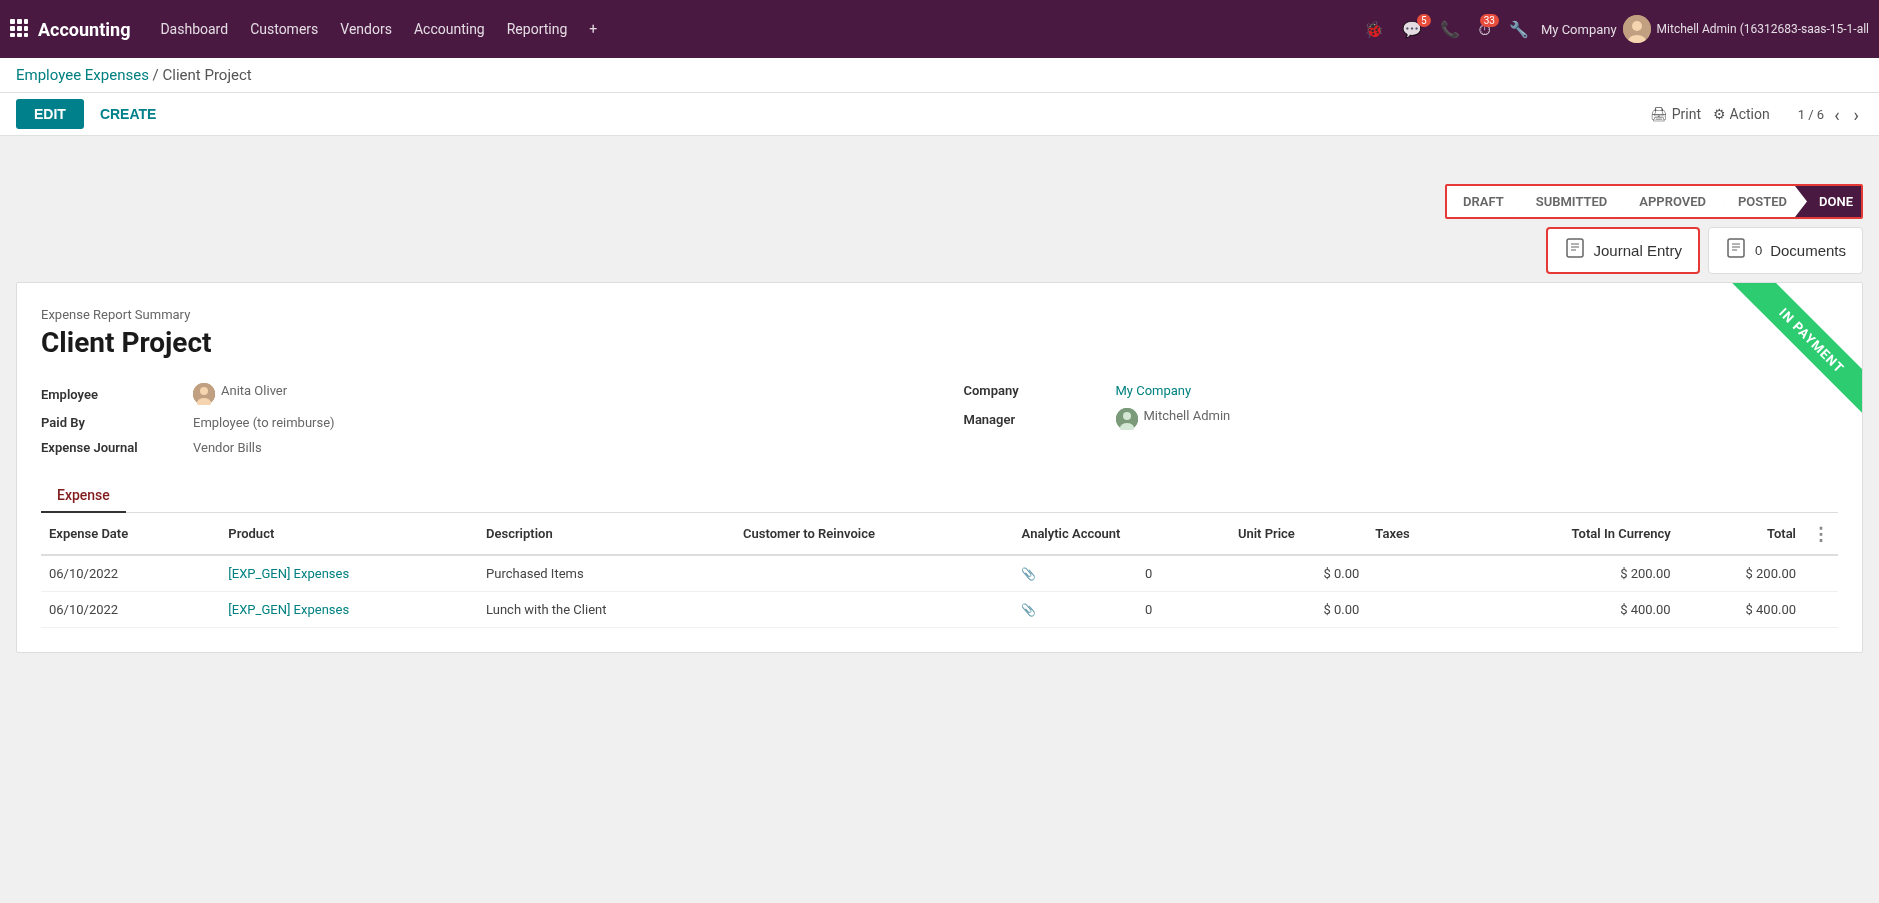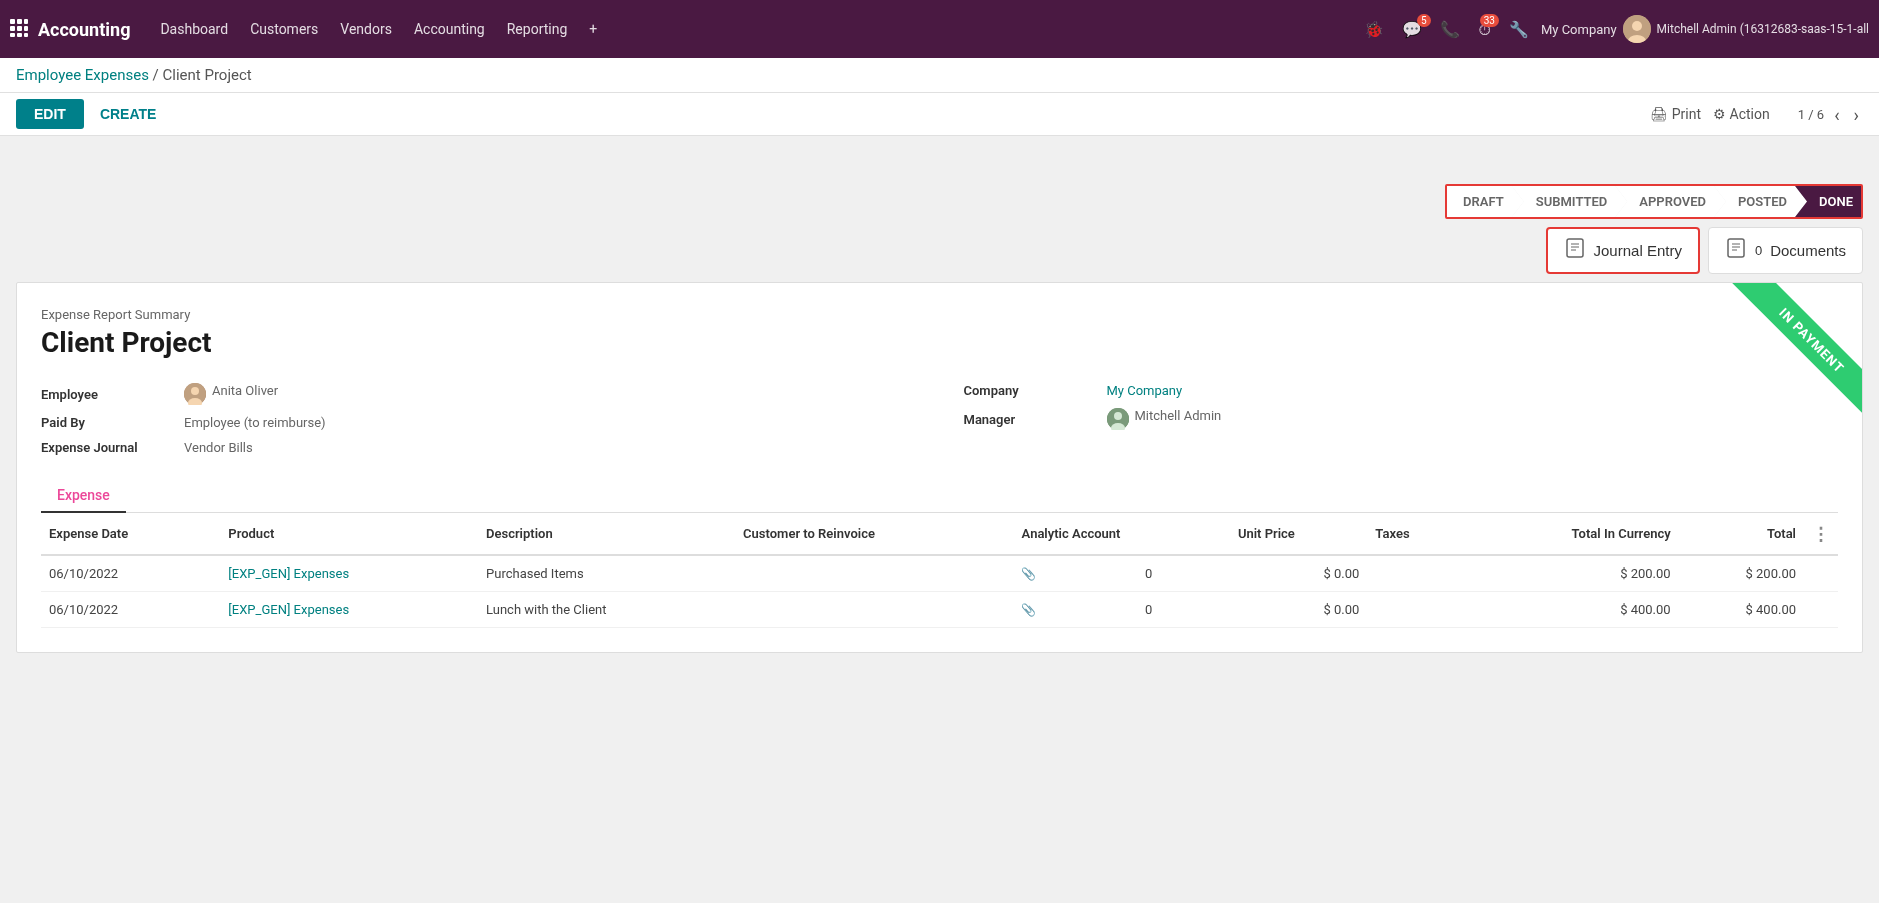--- a/index.html
+++ b/index.html
@@ -183,34 +183,34 @@
 
     .expense-report-label { font-size: 13px; color: #666; margin-bottom: 4px; }
     .expense-title { font-size: 28px; font-weight: bold; color: #1a1a1a; margin-bottom: 24px; }
 
     .fields-grid {
       display: grid;
       grid-template-columns: 1fr 1fr;
       gap: 12px 48px;
       margin-bottom: 24px;
     }
-    .field-row { display: flex; align-items: center; gap: 13px; }
+    .field-row { display: flex; align-items: center; gap: 22px; }
     .field-label { font-weight: 600; font-size: 13px; color: #333; min-width: 130px; }
     .field-value { font-size: 13px; color: #666; }
     .field-value.link { color: #008080; cursor: pointer; }
     .field-value.has-avatar { display: flex; align-items: flex-start; gap: 6px; }
 
     
     .tabs { border-bottom: 1px solid #ddd; margin-bottom: 0; }
     .tab {
       display: inline-block;
       padding: 8px 16px;
       font-size: 14px;
       cursor: pointer;
-      color: #ec4899;
+      color: #7f1d1d;
       border-bottom: 2px solid transparent;
       margin-bottom: -1px;
     }
     .tab.active {
       border-bottom: 2px solid #333;
       font-weight: 500;
     }
 
     
     .expense-table { width: 100%; border-collapse: collapse; margin-top: 0; }

